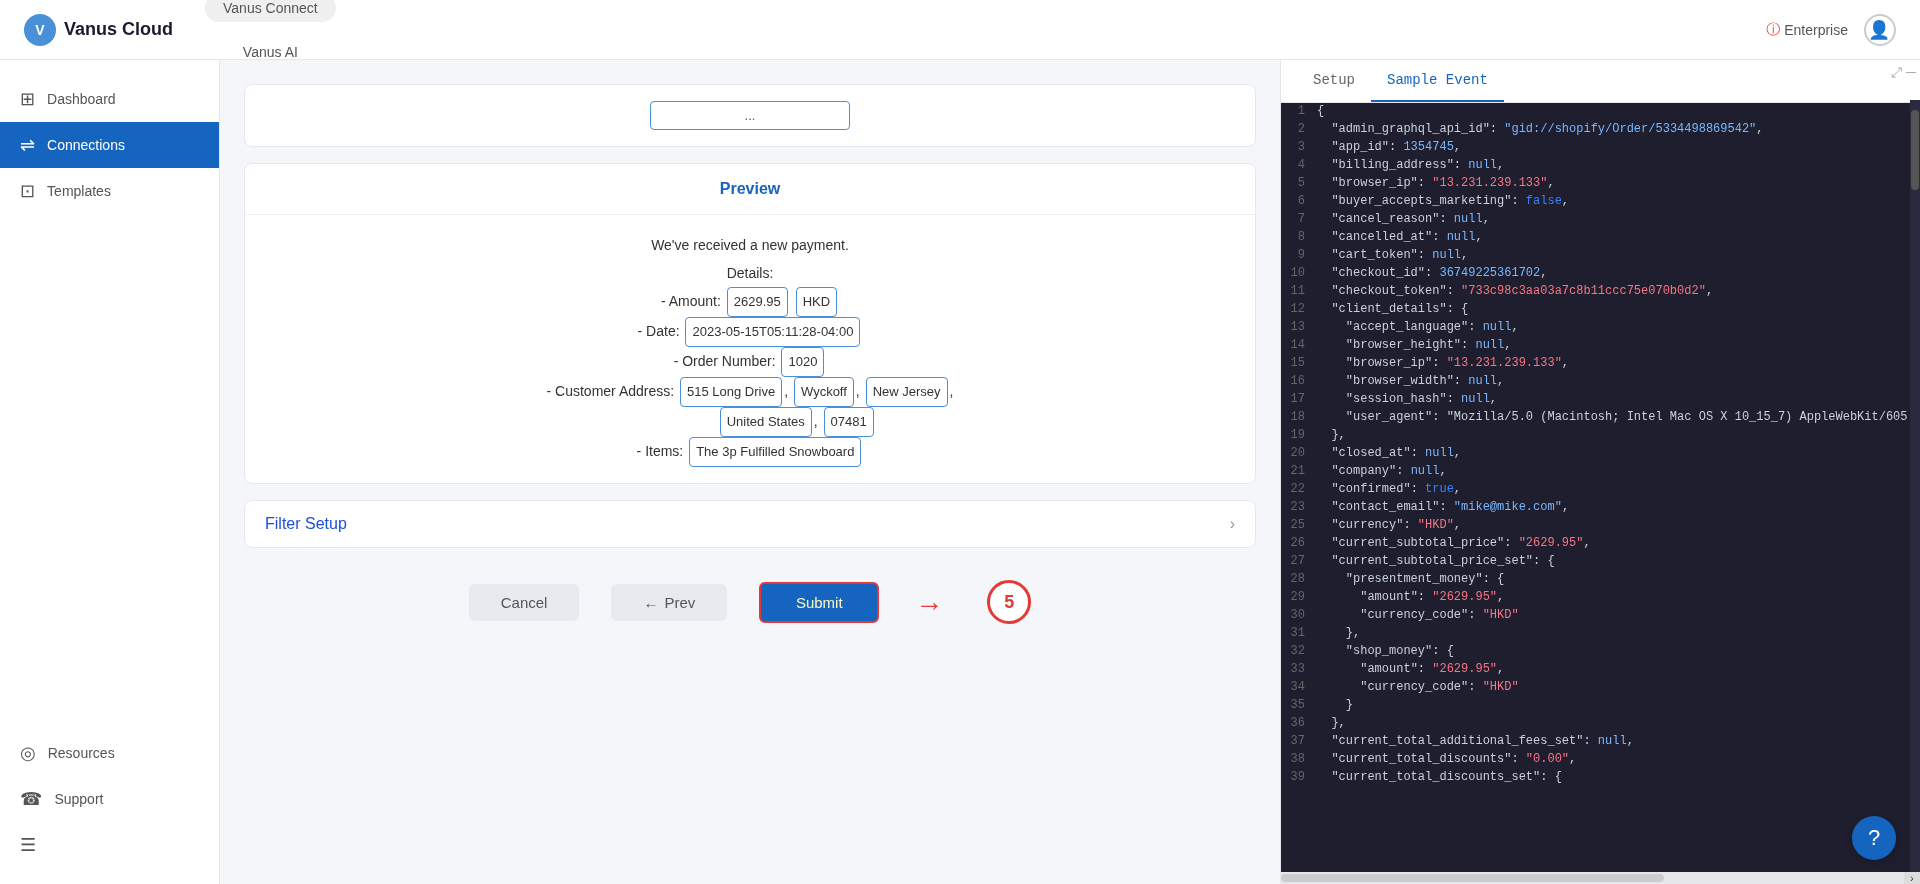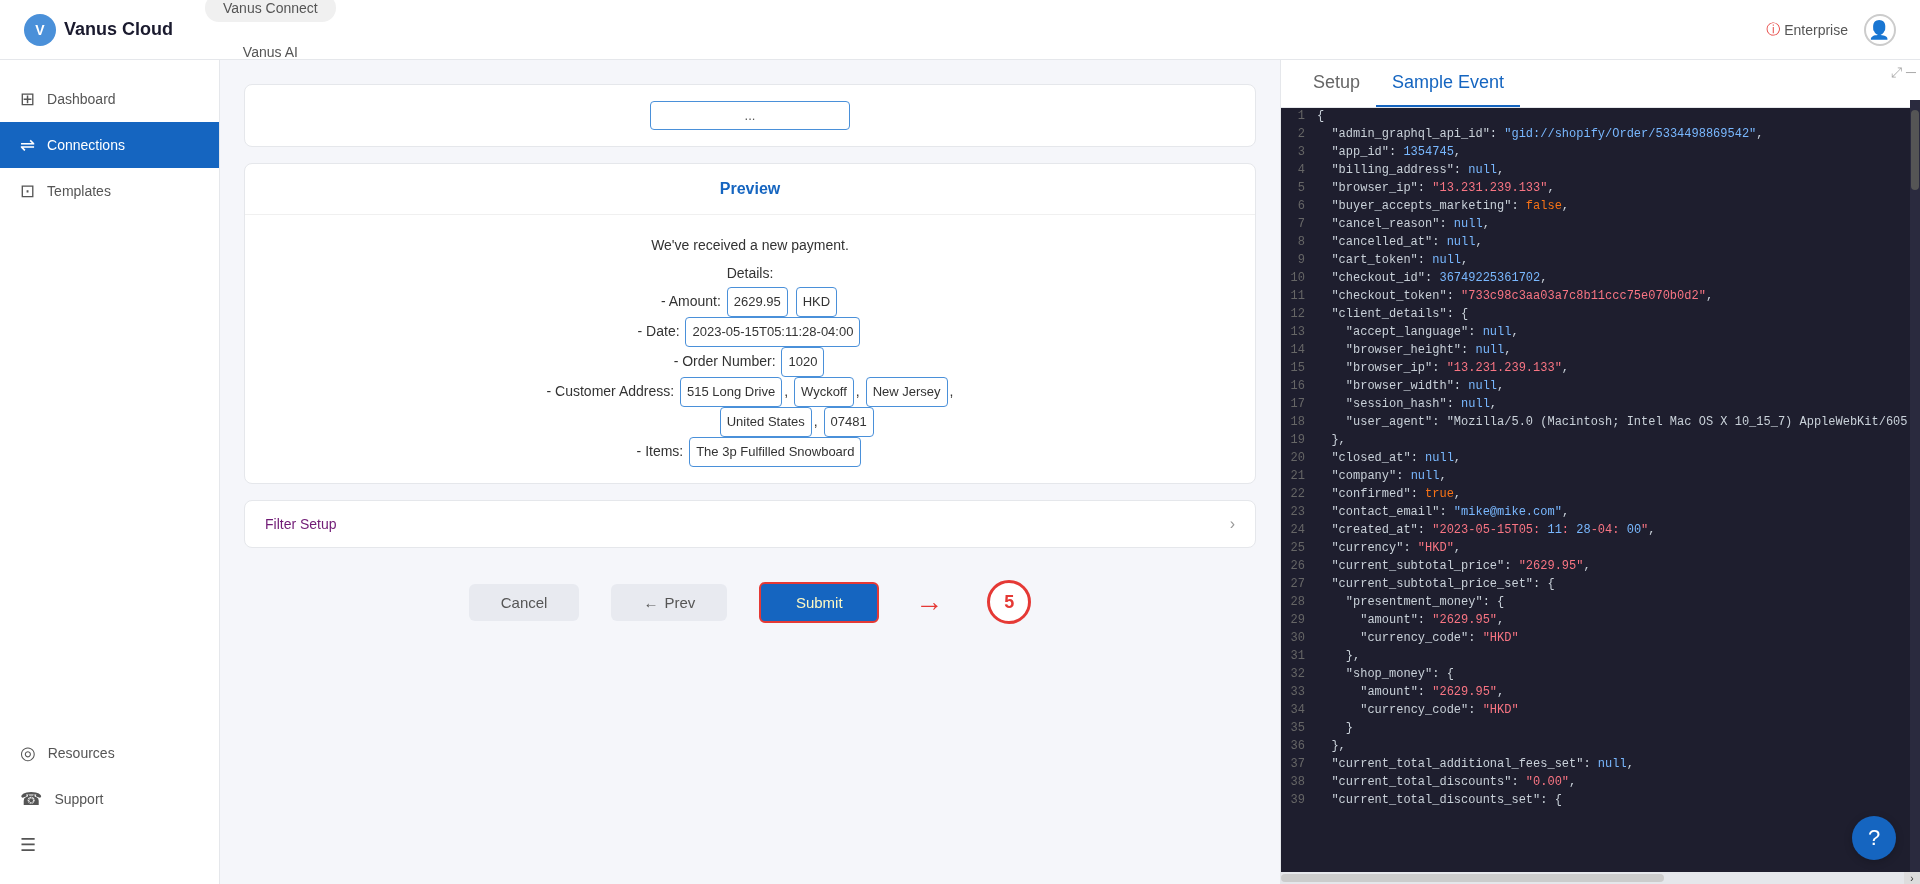--- a/index.html
+++ b/index.html
@@ -60,21 +60,21 @@
     .tag {
       display: inline-block; border: 1px solid #4a90d9; border-radius: 4px;
       padding: 1px 6px; color: #333; font-size: 13px; margin: 0 2px;
     }
 
     
     .filter-row {
       display: flex; align-items: center; justify-content: space-between;
       padding: 14px 20px; cursor: pointer;
     }
-    .filter-label { font-size: 14px; color: #701a75; font-weight: 500; }
+    .filter-label { font-size: 16px; color: #1d4ed8; font-weight: 500; }
     .chevron { color: #999; font-size: 16px; }
 
     
     .bottom-bar {
       display: flex; align-items: center; justify-content: center;
       gap: 32px; padding: 16px 24px; background: #f5f6fa;
       position: relative;
     }
     .btn {
       padding: 10px 32px; border-radius: 6px; font-size: 15px;
@@ -92,35 +92,35 @@
       margin-left: 8px;
     }
     .arrow-icon { color: #e53935; font-size: 28px; margin: 0 4px; }
 
     
     .right-panel {
       width: 640px; background: #fff; border-left: 1px solid #e5e7eb;
       display: flex; flex-direction: column; overflow: hidden;
     }
     .panel-tabs { display: flex; border-bottom: 1px solid #e5e7eb; padding: 0 16px; }
-    .panel-tab { padding: 12px 16px; font-size: 18px; cursor: pointer; color: #666; }
+    .panel-tab { padding: 12px 16px; font-size: 14px; cursor: pointer; color: #666; font-family: Liberation Mono, monospace; }
     .panel-tab.active { color: #1565c0; border-bottom: 2px solid #1565c0; font-weight: 500; }
 
     .code-panel {
       flex: 1; overflow-y: auto; background: #1e1e2e;
       font-family: 'Courier New', monospace; font-size: 12px;
       padding: 0; position: relative;
     }
     .code-line { display: flex; align-items: flex-start; min-height: 18px; }
     .line-num { width: 36px; text-align: right; padding-right: 12px; color: #666; user-select: none; flex-shrink: 0; padding-top: 1px; }
     .line-content { color: #c9d1d9; white-space: pre; flex: 1; padding-top: 1px; }
     .c-key { color: #c9d1d9; }
     .c-str { color: #f97583; }
     .c-num { color: #79b8ff; }
-    .c-bool { color: #f97316; }
+    .c-bool { color: #3b82f6; }
     .c-null { color: #79b8ff; }
     .c-url { color: #79b8ff; }
 
     .help-btn {
       position: fixed; bottom: 24px; right: 24px;
       width: 44px; height: 44px; border-radius: 50%; background: #1565c0;
       color: white; font-size: 22px; display: flex; align-items: center; justify-content: center;
       cursor: pointer; box-shadow: 0 2px 8px rgba(0,0,0,0.2);
     }
 
@@ -342,24 +342,20 @@
         </div>
         <div class="code-line">
           <span class="line-num">22</span>
           <span class="line-content">  <span class="c-key">"confirmed"</span>: <span class="c-bool">true</span>,</span>
         </div>
         <div class="code-line">
           <span class="line-num">23</span>
           <span class="line-content">  <span class="c-key">"contact_email"</span>: <span class="c-url">"mike@mike.com"</span>,</span>
         </div>
         <div class="code-line">
-          <span class="line-num">24</span>
-          <span class="line-content">  <span class="c-key">"created_at"</span>: <span class="c-str">"2023-05-15T05: <span class="c-num">11</span>: <span class="c-num">28</span>-04: <span class="c-num">00</span>"</span>,</span>
-        </div>
-        <div class="code-line">
           <span class="line-num">25</span>
           <span class="line-content">  <span class="c-key">"currency"</span>: <span class="c-str">"HKD"</span>,</span>
         </div>
         <div class="code-line">
           <span class="line-num">26</span>
           <span class="line-content">  <span class="c-key">"current_subtotal_price"</span>: <span class="c-str">"2629.95"</span>,</span>
         </div>
         <div class="code-line">
           <span class="line-num">27</span>
           <span class="line-content">  <span class="c-key">"current_subtotal_price_set"</span>: {</span>

